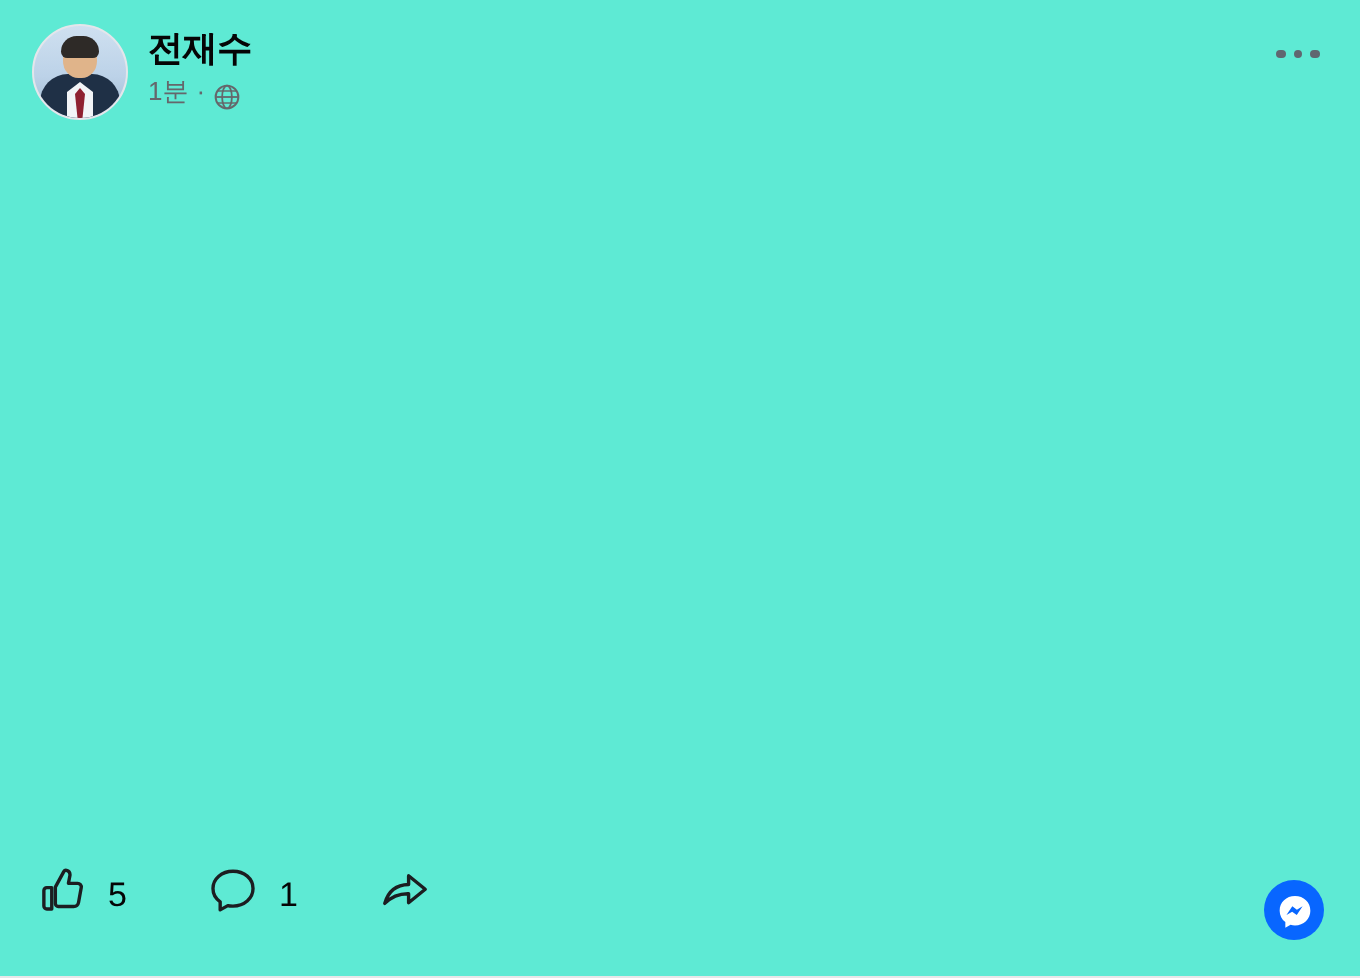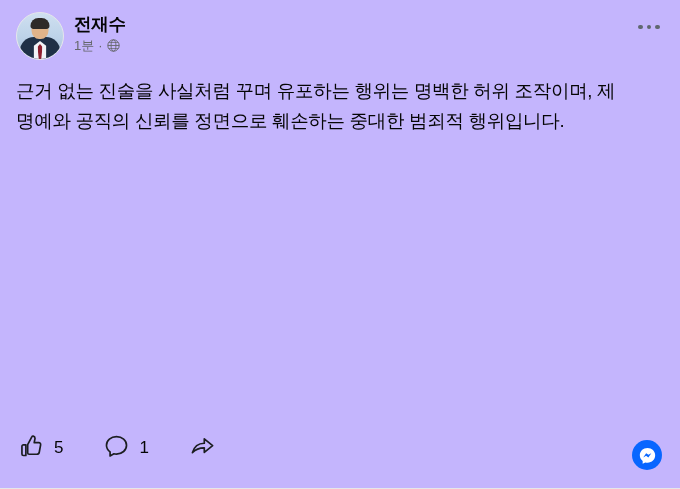--- a/index.html
+++ b/index.html
@@ -11,21 +11,21 @@
     height: 489px;
     background: #ffffff;
     font-family: "Liberation Sans", sans-serif;
     color: #050505;
     overflow: hidden;
   }
   .post {
     width: 680px;
     height: 489px;
     box-sizing: border-box;
-    background: #c4b5fd;
+    background: #5eead4;
     position: relative;
     display: flex;
     flex-direction: column;
   }
   
   .post-header {
     display: flex;
     align-items: flex-start;
     padding: 12px 16px 0 16px;
     position: relative;
@@ -104,21 +104,21 @@
   }
   .author-name {
     font-size: 17.5px;
     font-weight: bold;
     line-height: 22px;
     color: #050505;
     letter-spacing: -0.2px;
   }
   .meta-row {
     display: flex;
-    align-items: flex-start;
+    align-items: flex-end;
     margin-top: 3px;
     font-size: 13px;
     color: #65676b;
     line-height: 16px;
   }
   .meta-dot {
     margin: 0 4px;
   }
   .globe-icon {
     display: inline-block;
@@ -240,21 +240,20 @@
     </div>
 
     <div class="more-btn">
       <span></span>
       <span></span>
       <span></span>
     </div>
   </div>
 
   <div class="post-body">
-    <p class="para">근거 없는 진술을 사실처럼 꾸며 유포하는 행위는 명백한 허위 조작이며, 제 명예와 공직의 신뢰를 정면으로 훼손하는 중대한 범죄적 행위입니다.</p>
   </div>
 
   <div class="post-footer">
 
     <div class="action">
       <span>
         <svg width="27" height="27" viewBox="0 0 24 24" aria-hidden="true">
           <path d="M7 10.5V20h-2.2A1.3 1.3 0 0 1 3.5 18.7v-6.9A1.3 1.3 0 0 1 4.8 10.5H7z" fill="none" stroke="#1c1e21" stroke-width="1.5" stroke-linejoin="round"></path>
           <path d="M8.6 10.3 12.4 3.3c.2-.4.7-.6 1.2-.5.9.2 1.5 1 1.5 1.9v.3l-.7 3.6h4.1c1 0 1.8.9 1.6 1.9l-1.2 6.6c-.2 1-1.1 1.8-2.2 1.8H9.9c-.7 0-1.3-.6-1.3-1.3v-7z" fill="none" stroke="#1c1e21" stroke-width="1.5" stroke-linejoin="round"></path>
         </svg>

